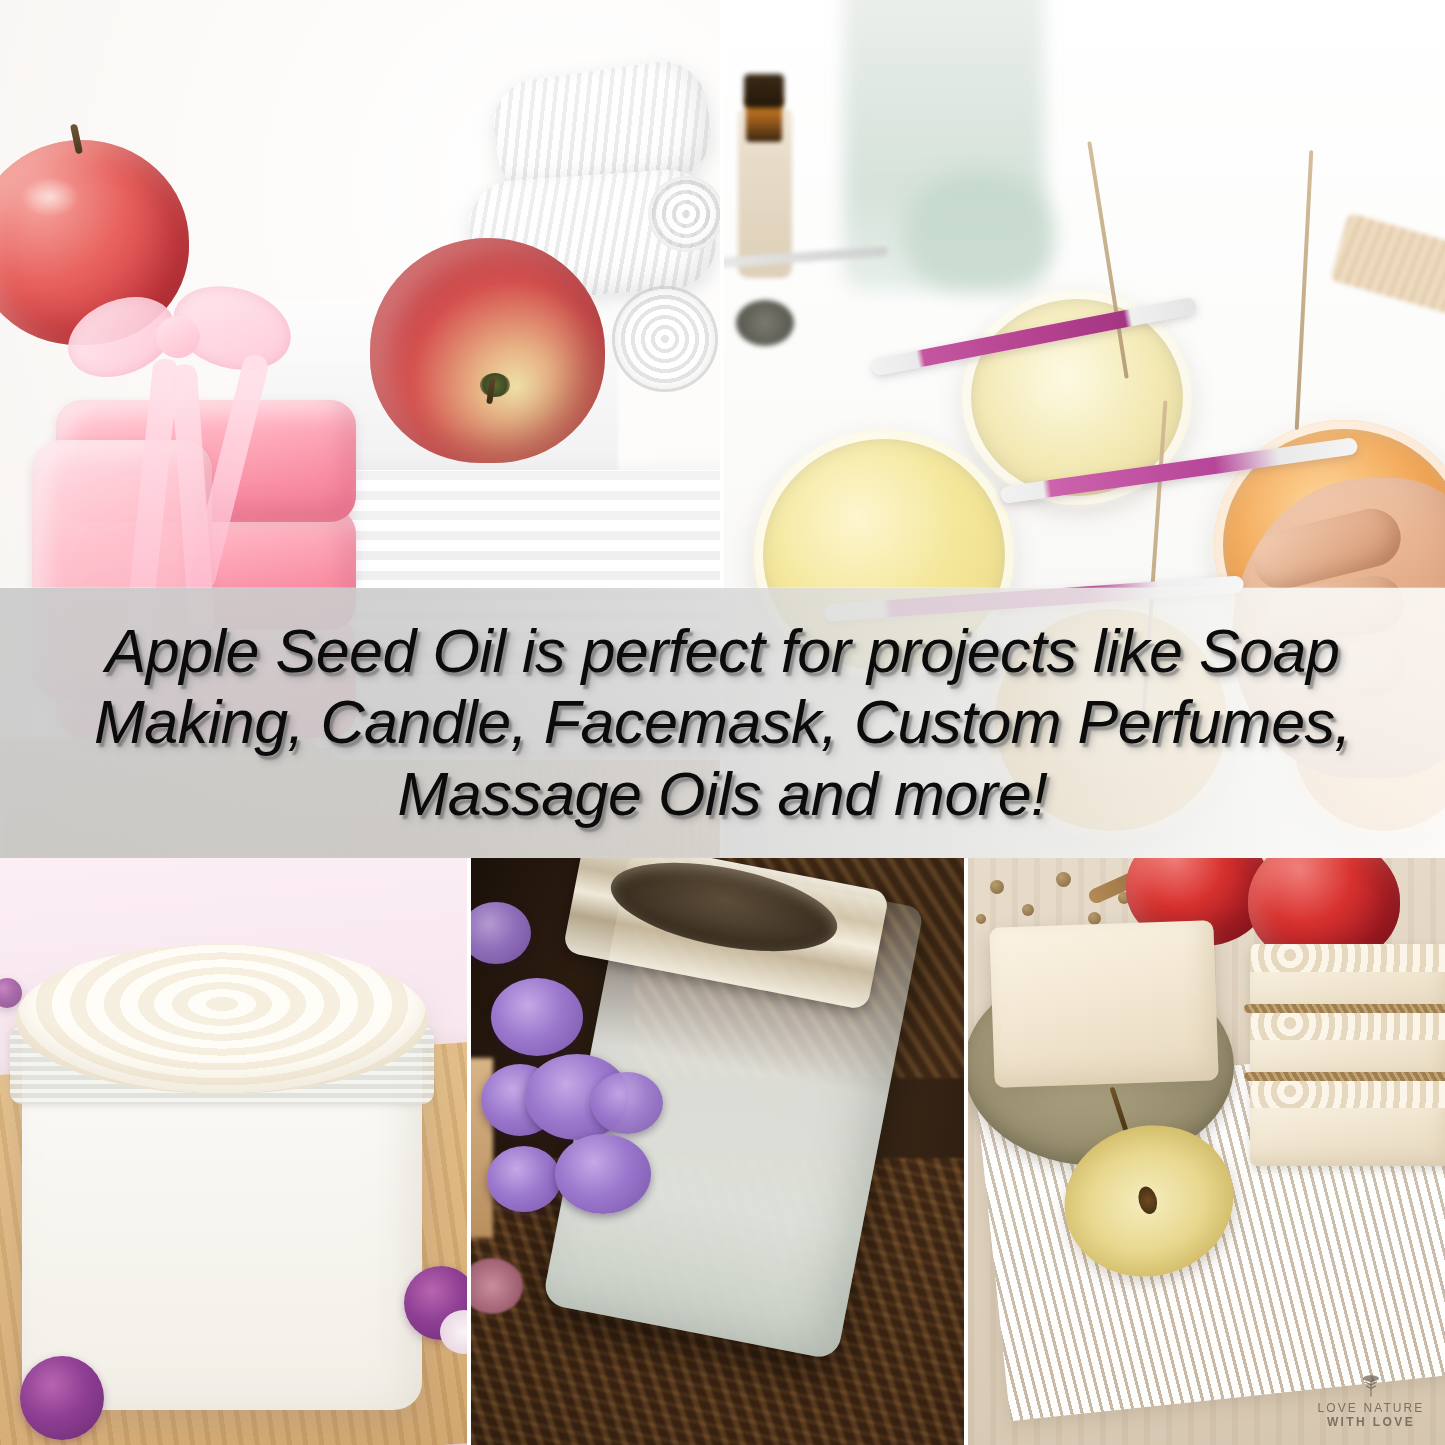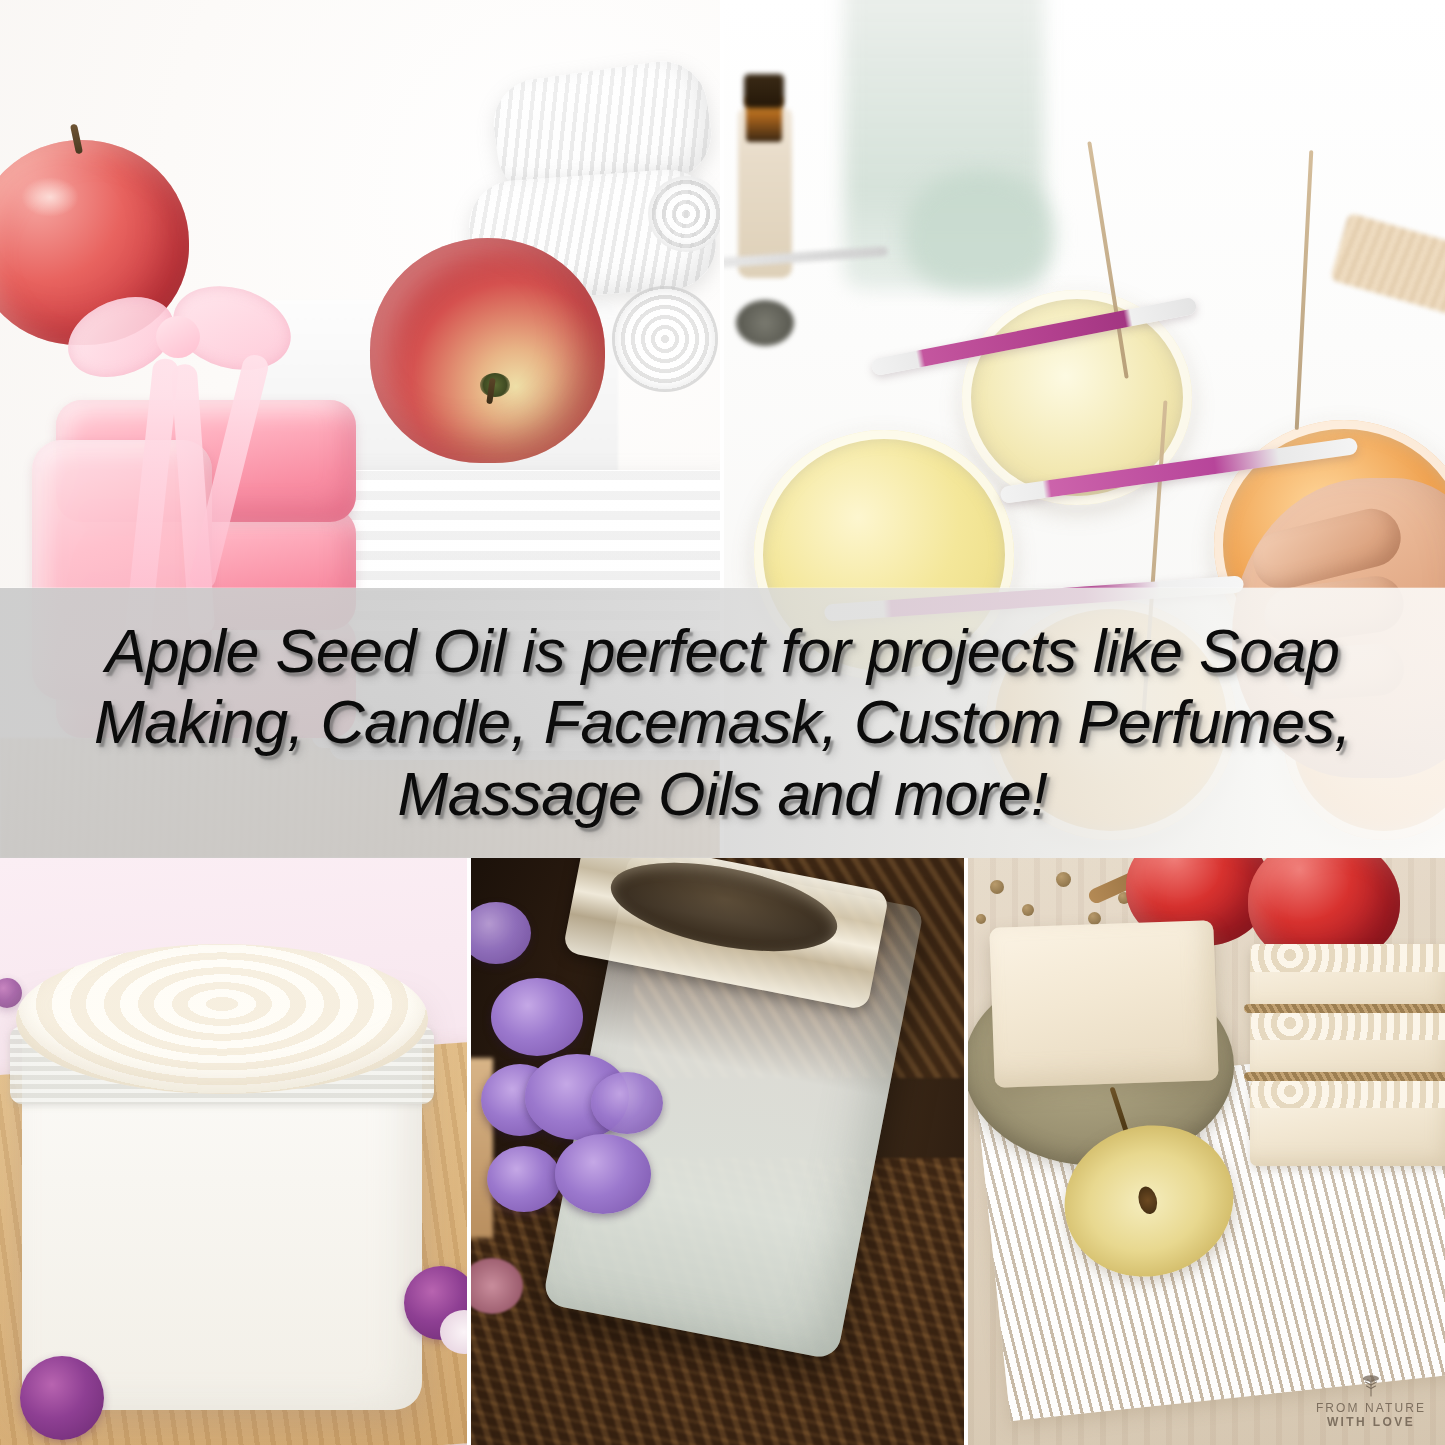--- a/index.html
+++ b/index.html
@@ -709,21 +709,21 @@
             <path d="M13 24 L13 9"></path>
             <path d="M13 13 L7.5 10"></path>
             <path d="M13 13 L18.5 10"></path>
             <path d="M13 16.5 L8.5 14"></path>
             <path d="M13 16.5 L17.5 14"></path>
             <path d="M13 10 L9.5 7.5"></path>
             <path d="M13 10 L16.5 7.5"></path>
           </g>
           <ellipse cx="13" cy="6.4" rx="8" ry="3.1" fill="#6b5d4e" opacity=".85"></ellipse>
         </svg>
-        <span class="wm-line1">FROM NATURE</span>
+        <span class="wm-line1">LOVE NATURE</span>
         <span class="wm-line2">WITH LOVE</span>
       </div>
     </div>
   </div>
 
   <div class="text-band">
     <p class="band-text">Apple Seed Oil is perfect for projects like Soap Making, Candle, Facemask, Custom Perfumes, Massage Oils and more!</p>
   </div>
 
 </div>

